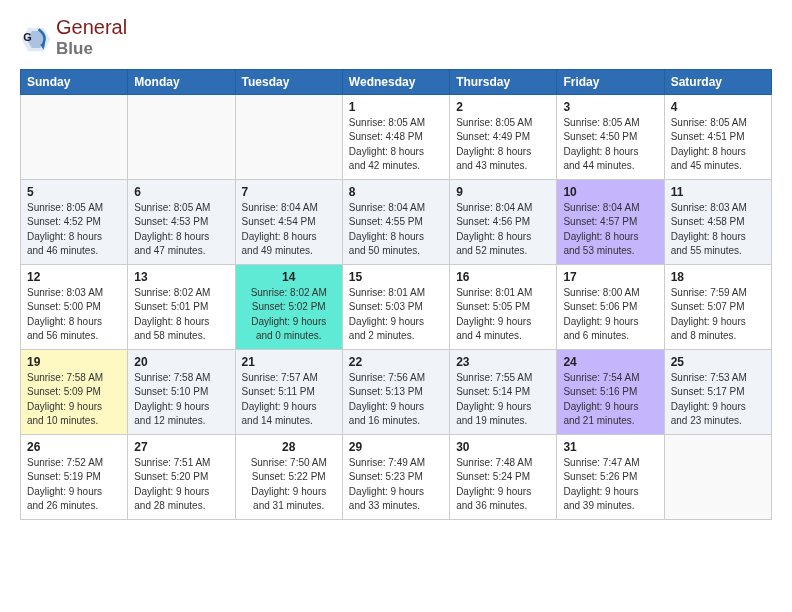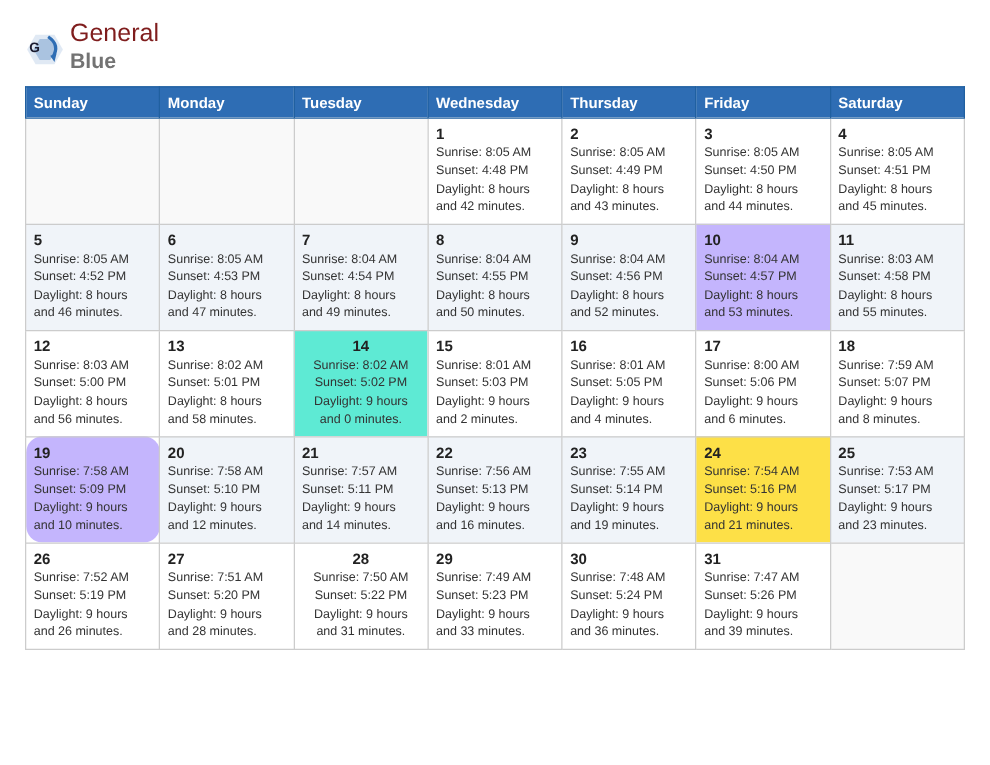--- a/index.html
+++ b/index.html
@@ -196,41 +196,41 @@
           <td style="background: rgb(255, 255, 255);">
             <span class="day-num">17</span>
             <div class="day-info">Sunrise: 8:00 AM<br>Sunset: 5:06 PM<br>Daylight: 9 hours and 6 minutes.</div>
           </td>
           <td style="background: rgb(255, 255, 255);">
             <span class="day-num">18</span>
             <div class="day-info">Sunrise: 7:59 AM<br>Sunset: 5:07 PM<br>Daylight: 9 hours and 8 minutes.</div>
           </td>
         </tr>
         <tr>
-          <td style="background: #c4b5fd; border-radius: 13px;">
+          <td style="background: #fef9c3;">
             <span class="day-num">19</span>
             <div class="day-info">Sunrise: 7:58 AM<br>Sunset: 5:09 PM<br>Daylight: 9 hours and 10 minutes.</div>
           </td>
           <td style="background: rgb(240, 244, 249);">
             <span class="day-num">20</span>
             <div class="day-info">Sunrise: 7:58 AM<br>Sunset: 5:10 PM<br>Daylight: 9 hours and 12 minutes.</div>
           </td>
           <td style="background: rgb(240, 244, 249);">
             <span class="day-num">21</span>
             <div class="day-info">Sunrise: 7:57 AM<br>Sunset: 5:11 PM<br>Daylight: 9 hours and 14 minutes.</div>
           </td>
           <td style="background: rgb(240, 244, 249);">
             <span class="day-num">22</span>
             <div class="day-info">Sunrise: 7:56 AM<br>Sunset: 5:13 PM<br>Daylight: 9 hours and 16 minutes.</div>
           </td>
           <td style="background: rgb(240, 244, 249);">
             <span class="day-num">23</span>
             <div class="day-info">Sunrise: 7:55 AM<br>Sunset: 5:14 PM<br>Daylight: 9 hours and 19 minutes.</div>
           </td>
-          <td style="background: #fde047;">
+          <td style="background: #c4b5fd;">
             <span class="day-num">24</span>
             <div class="day-info">Sunrise: 7:54 AM<br>Sunset: 5:16 PM<br>Daylight: 9 hours and 21 minutes.</div>
           </td>
           <td style="background: rgb(240, 244, 249);">
             <span class="day-num">25</span>
             <div class="day-info">Sunrise: 7:53 AM<br>Sunset: 5:17 PM<br>Daylight: 9 hours and 23 minutes.</div>
           </td>
         </tr>
         <tr>
           <td style="background: rgb(255, 255, 255);">

